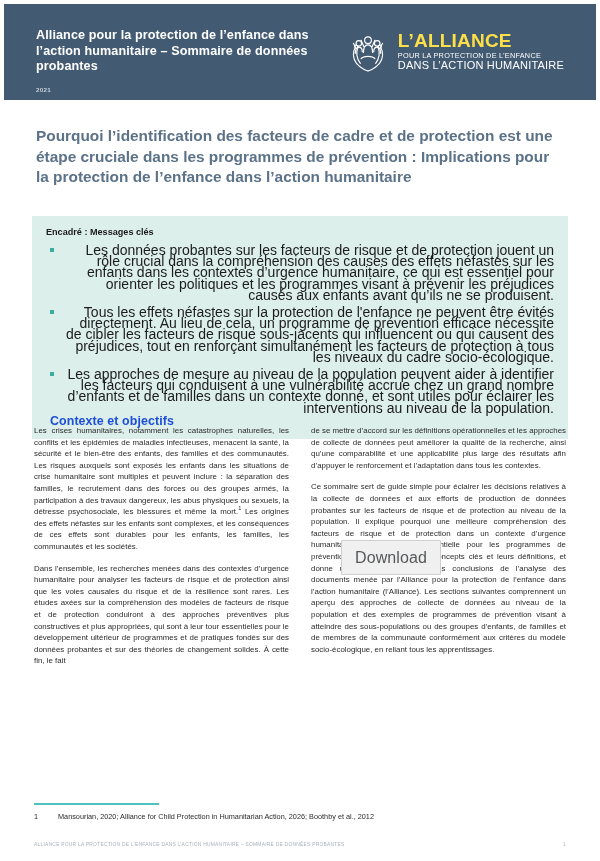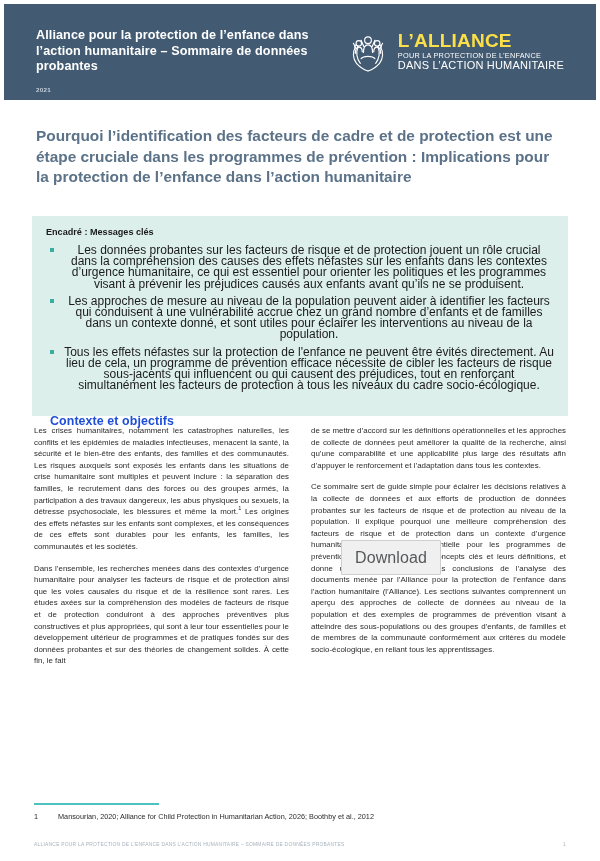--- a/index.html
+++ b/index.html
@@ -115,23 +115,23 @@
   .keybox ul {
     list-style: none;
     margin: 0;
     padding: 0;
   }
   .keybox li {
     position: relative;
     padding-left: 18px;
     margin-bottom: 6px;
     color: #1b1b1b;
-    font-size: 12px;
+    font-size: 14px;
     line-height: 11.2px;
-    text-align: center;
+    text-align: right;
   }
   .keybox li:last-child { margin-bottom: 0; }
   .keybox li .sq {
     position: absolute;
     left: 4px;
     top: 3.4px;
     width: 4px;
     height: 4px;
     background: #3aada0;
   }
@@ -283,25 +283,25 @@
 
   <div class="keybox">
     <div class="keybox-title">Encadré : Messages clés</div>
     <ul>
       <li>
         <span class="sq"></span>
         <span>Les données probantes sur les facteurs de risque et de protection jouent un rôle crucial dans la compréhension des causes des effets néfastes sur les enfants dans les contextes d’urgence humanitaire, ce qui est essentiel pour orienter les politiques et les programmes visant à prévenir les préjudices causés aux enfants avant qu’ils ne se produisent.</span>
       </li>
       <li>
         <span class="sq"></span>
-        <span>Les approches de mesure au niveau de la population peuvent aider à identifier les facteurs qui conduisent à une vulnérabilité accrue chez un grand nombre d’enfants et de familles dans un contexte donné, et sont utiles pour éclairer les interventions au niveau de la population.</span>
+        <span>Tous les effets néfastes sur la protection de l'enfance ne peuvent être évités directement. Au lieu de cela, un programme de prévention efficace nécessite de cibler les facteurs de risque sous-jacents qui influencent ou qui causent des préjudices, tout en renforçant simultanément les facteurs de protection à tous les niveaux du cadre socio-écologique.</span>
       </li>
       <li>
         <span class="sq"></span>
-        <span>Tous les effets néfastes sur la protection de l'enfance ne peuvent être évités directement. Au lieu de cela, un programme de prévention efficace nécessite de cibler les facteurs de risque sous-jacents qui influencent ou qui causent des préjudices, tout en renforçant simultanément les facteurs de protection à tous les niveaux du cadre socio-écologique.</span>
+        <span>Les approches de mesure au niveau de la population peuvent aider à identifier les facteurs qui conduisent à une vulnérabilité accrue chez un grand nombre d’enfants et de familles dans un contexte donné, et sont utiles pour éclairer les interventions au niveau de la population.</span>
       </li>
     </ul>
   </div>
 
   <h2 class="section-heading">Contexte et objectifs</h2>
 
   <div class="columns">
     <div class="col">
       <p><span>Les crises humanitaires, notamment les catastrophes naturelles, les conflits et les épidémies de maladies infectieuses, menacent la santé, la sécurité et le bien-être des enfants, des familles et des communautés. Les risques auxquels sont exposés les enfants dans les situations de crise humanitaire sont multiples et peuvent inclure : la séparation des familles, le recrutement dans des forces ou des groupes armés, la participation à des travaux dangereux, les abus physiques ou sexuels, la détresse psychosociale, les blessures et même la mort.</span><sup>1</sup><span> Les origines des effets néfastes sur les enfants sont complexes, et les conséquences de ces effets sont durables pour les enfants, les familles, les communautés et les sociétés.</span></p>
       <p>Dans l’ensemble, les recherches menées dans des contextes d’urgence humanitaire pour analyser les facteurs de risque et de protection ainsi que les voies causales du risque et de la résilience sont rares. Les études axées sur la compréhension des modèles de facteurs de risque et de protection conduiront à des approches préventives plus constructives et plus appropriées, qui sont à leur tour essentielles pour le développement ultérieur de programmes et de pratiques fondés sur des données probantes et sur des théories de changement solides. À cette fin, le fait</p>

